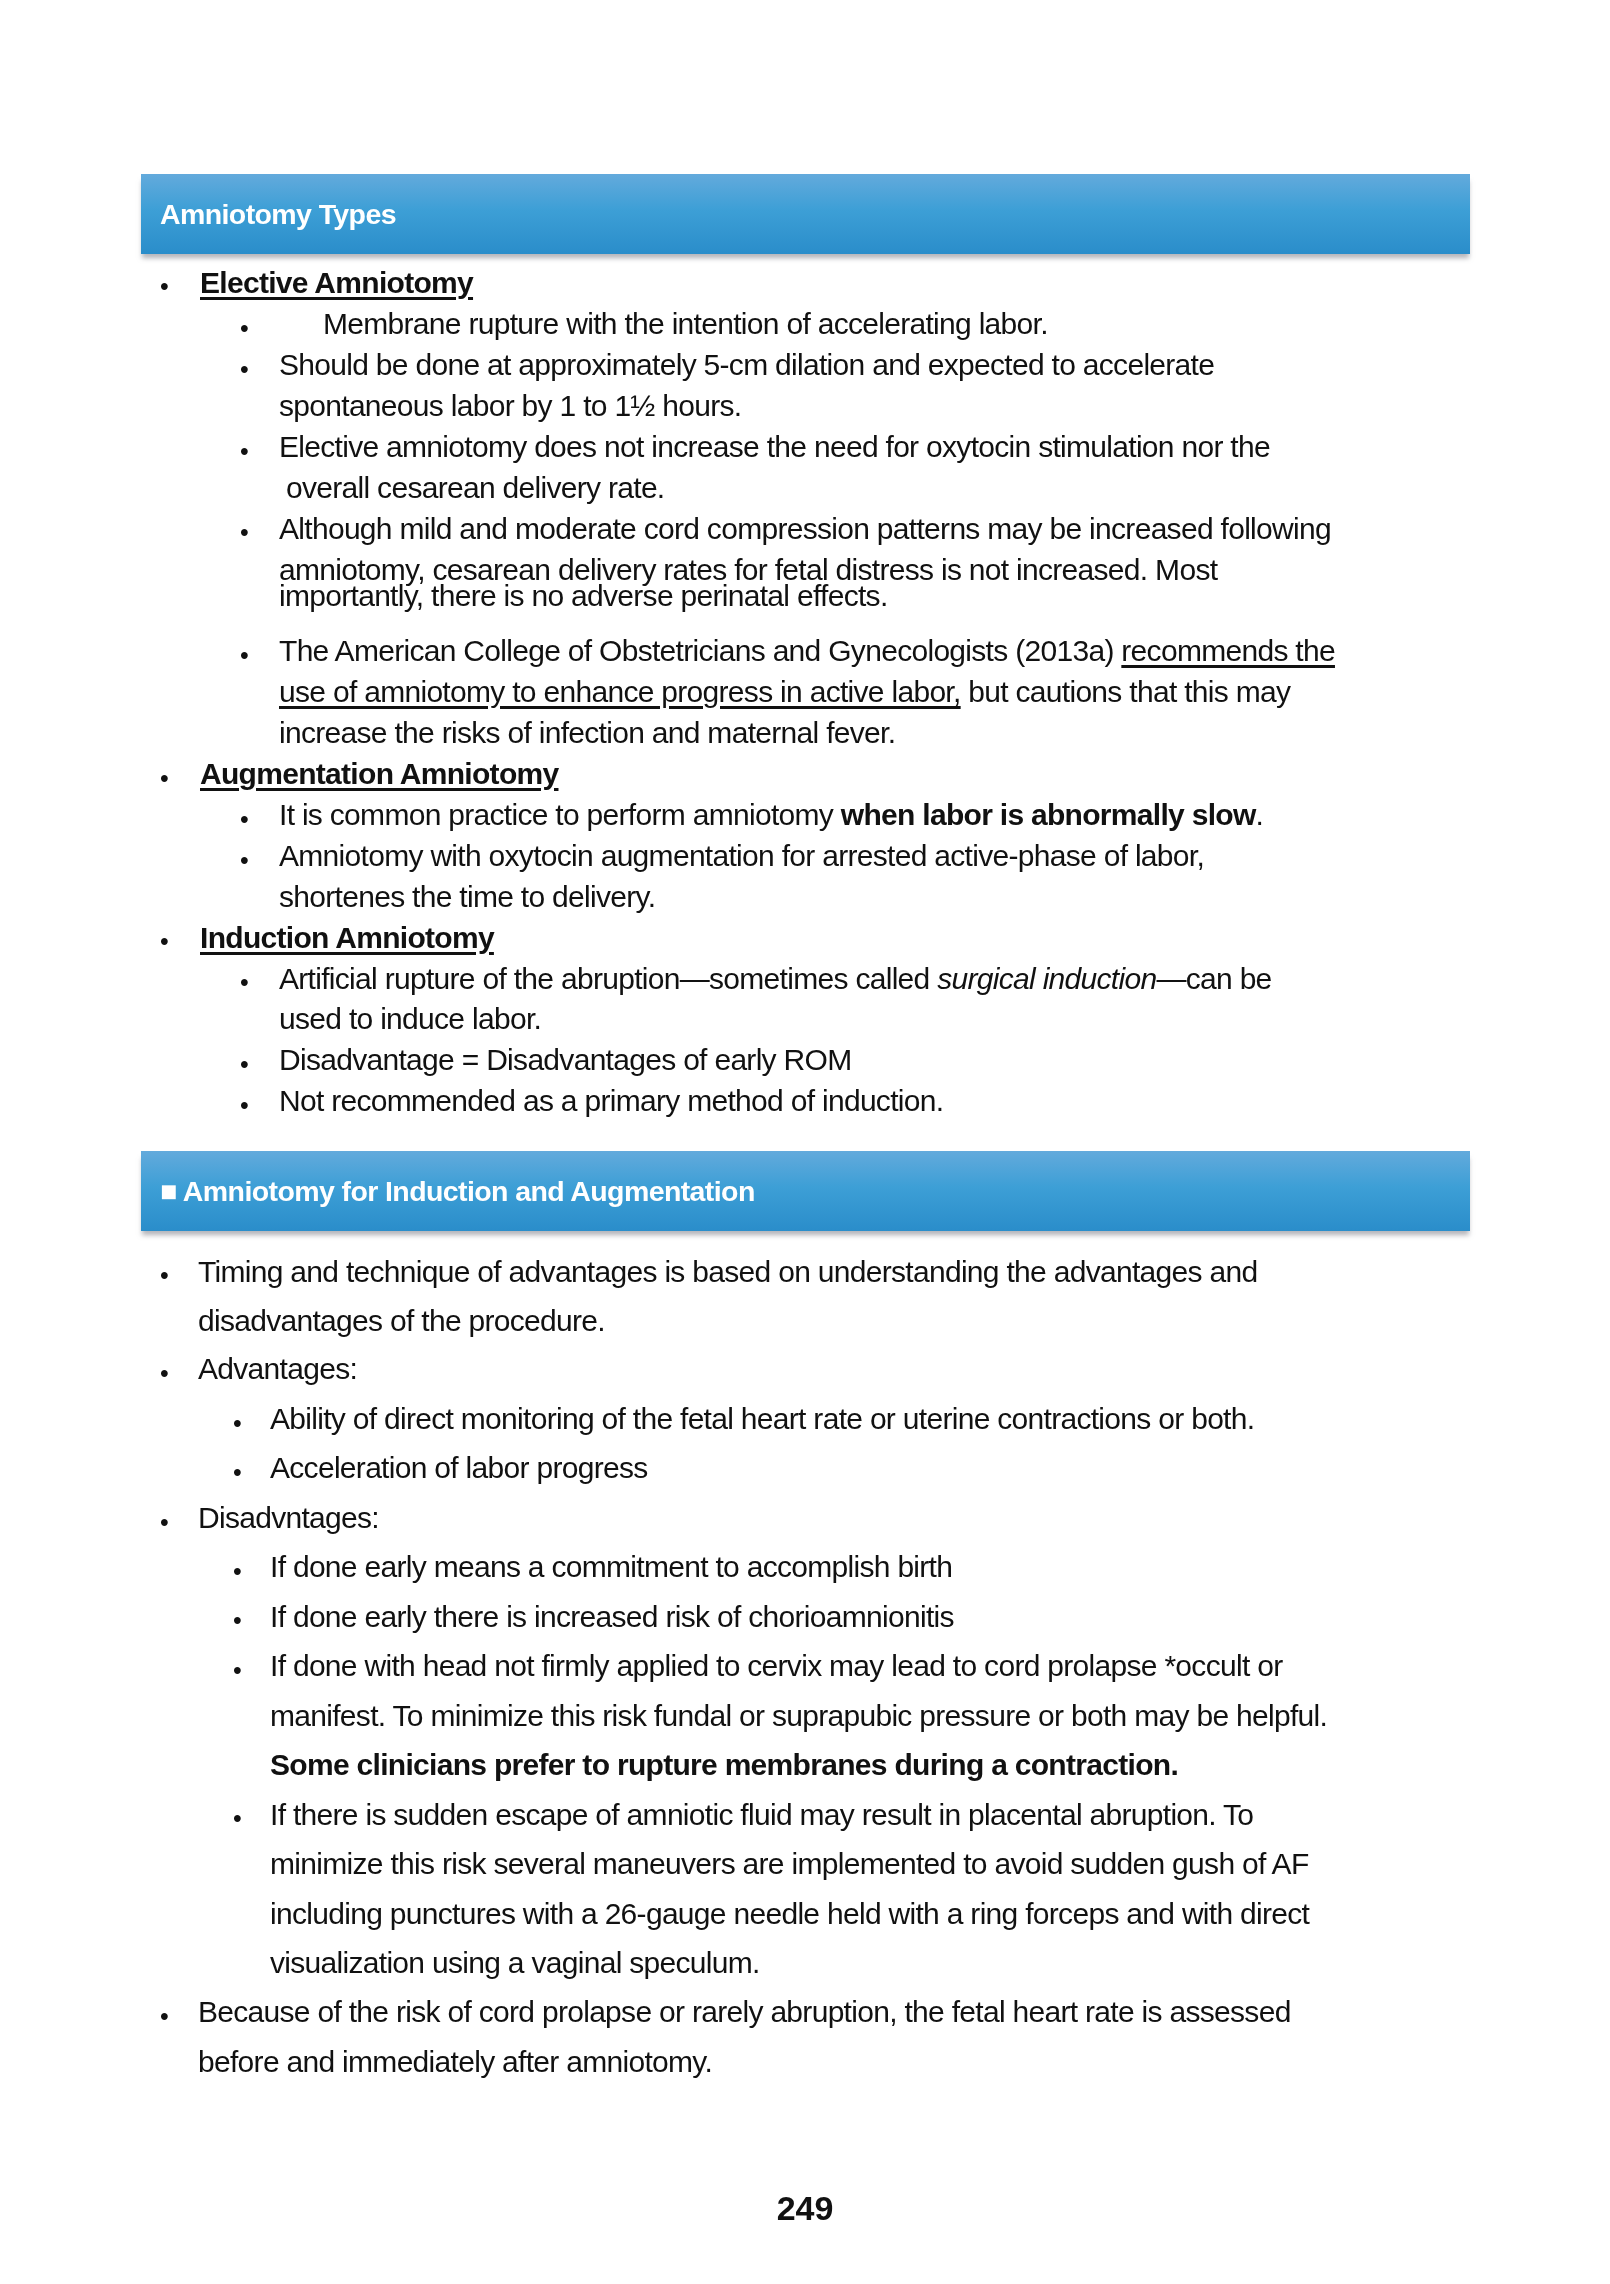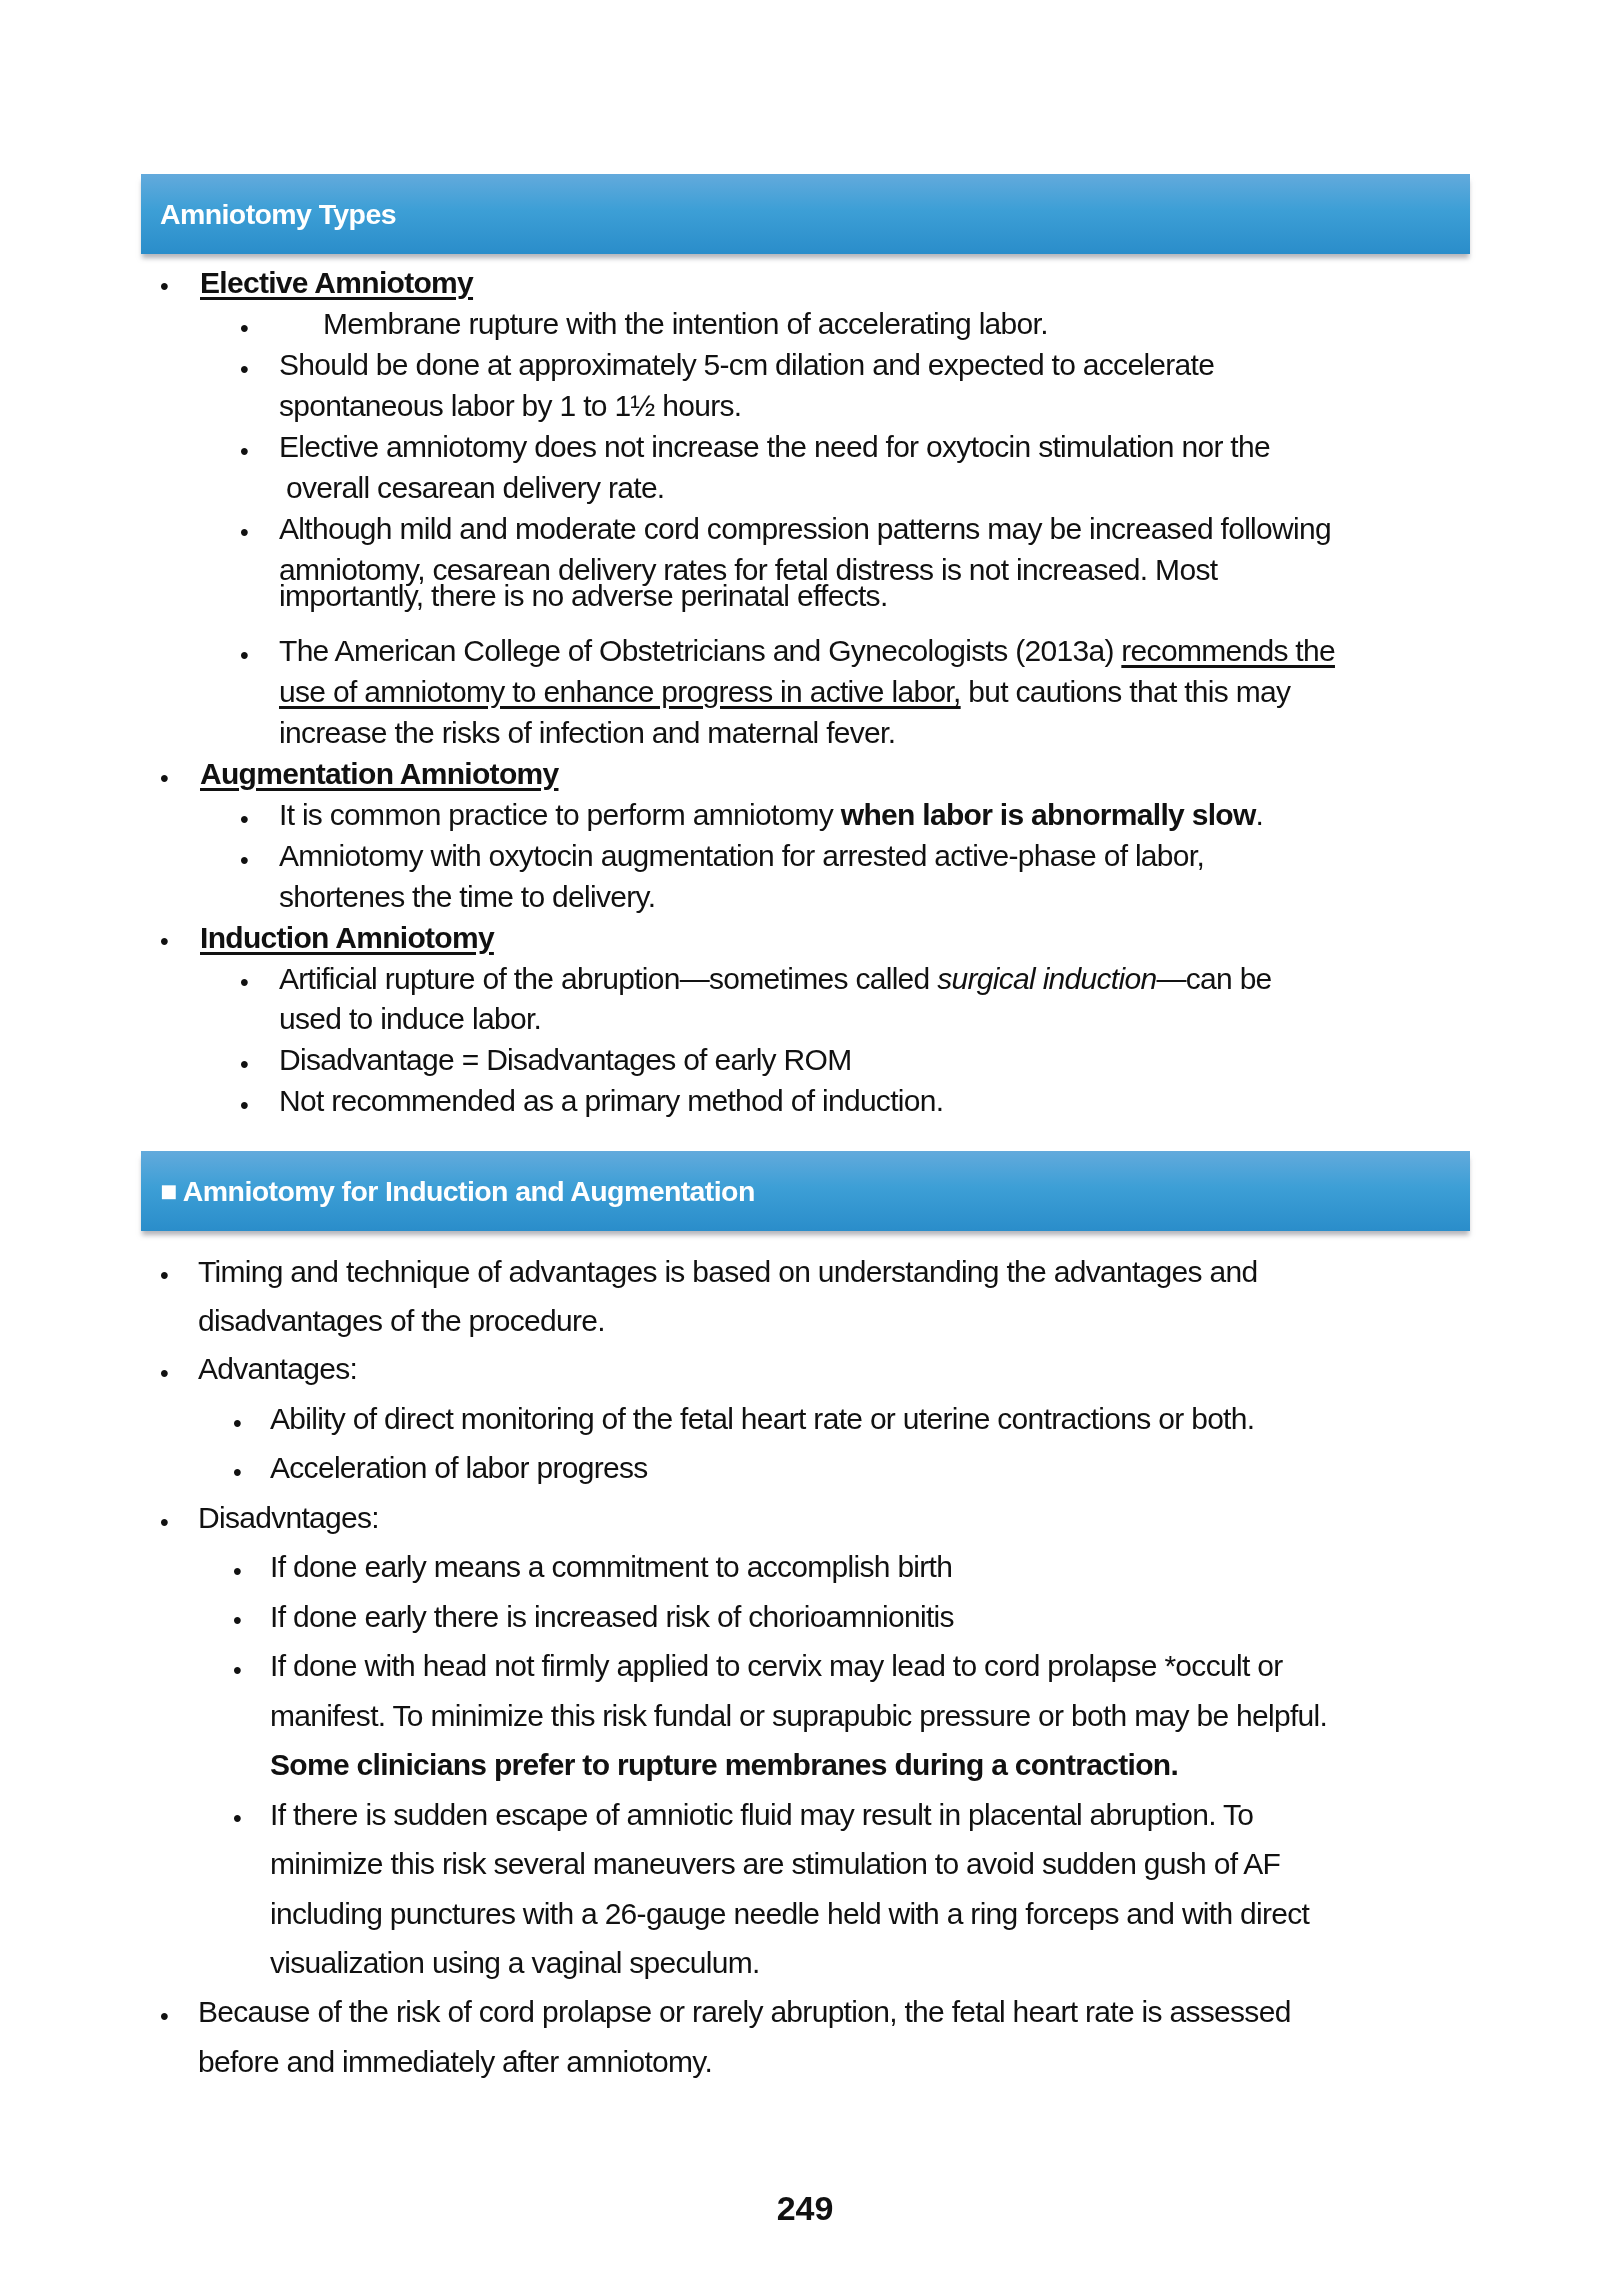--- a/index.html
+++ b/index.html
@@ -103,21 +103,21 @@
   <span class="b" style="left:233px;top:1606px;">•</span>
   <span class="row" style="left:270px;top:1600px;">If done early there is increased risk of chorioamnionitis</span>
 
   <span class="b" style="left:233px;top:1656px;">•</span>
   <span class="row" style="left:270px;top:1649px;">If done with head not firmly applied to cervix may lead to cord prolapse *occult or</span>
   <span class="row" style="left:270px;top:1699px;">manifest. To minimize this risk fundal or suprapubic pressure or both may be helpful.</span>
   <span class="row" style="left:270px;top:1748px;font-weight:bold;">Some clinicians prefer to rupture membranes during a contraction.</span>
 
   <span class="b" style="left:233px;top:1804px;">•</span>
   <span class="row" style="left:270px;top:1798px;">If there is sudden escape of amniotic fluid may result in placental abruption. To</span>
-  <span class="row" style="left:270px;top:1847px;">minimize this risk several maneuvers are stimulation to avoid sudden gush of AF</span>
+  <span class="row" style="left:270px;top:1847px;">minimize this risk several maneuvers are implemented to avoid sudden gush of AF</span>
   <span class="row" style="left:270px;top:1897px;">including punctures with a 26-gauge needle held with a ring forceps and with direct</span>
   <span class="row" style="left:270px;top:1946px;">visualization using a vaginal speculum.</span>
 
   <span class="b" style="left:160px;top:2002px;">•</span>
   <span class="row" style="left:198px;top:1995px;">Because of the risk of cord prolapse or rarely abruption, the fetal heart rate is assessed</span>
   <span class="row" style="left:198px;top:2045px;">before and immediately after amniotomy.</span>
 </div>
 
 <div class="pagenum">249</div>
 

